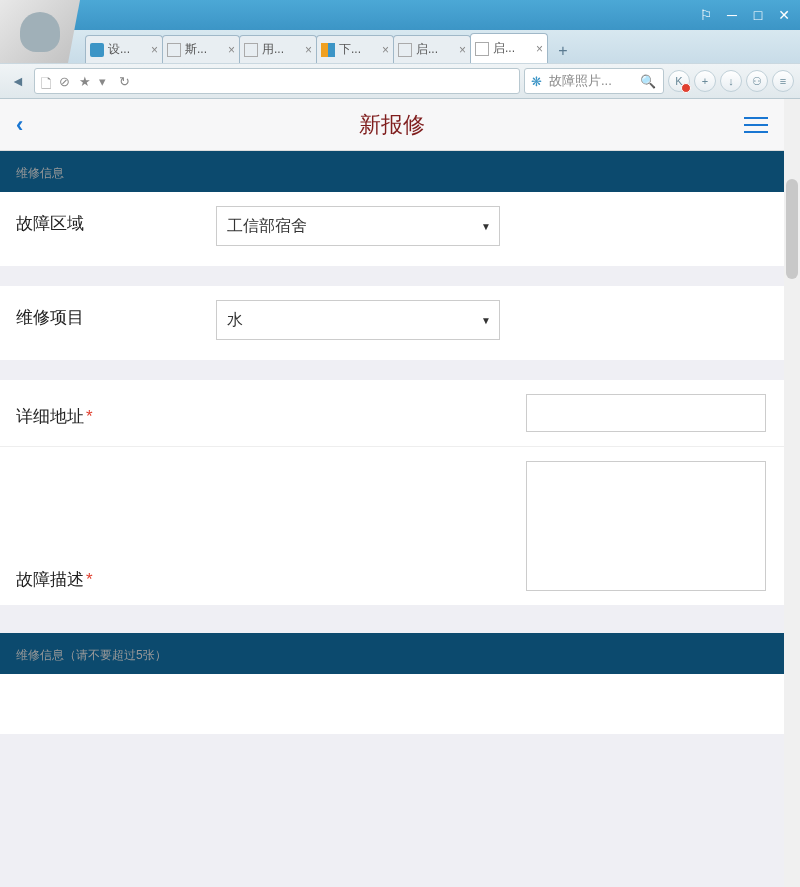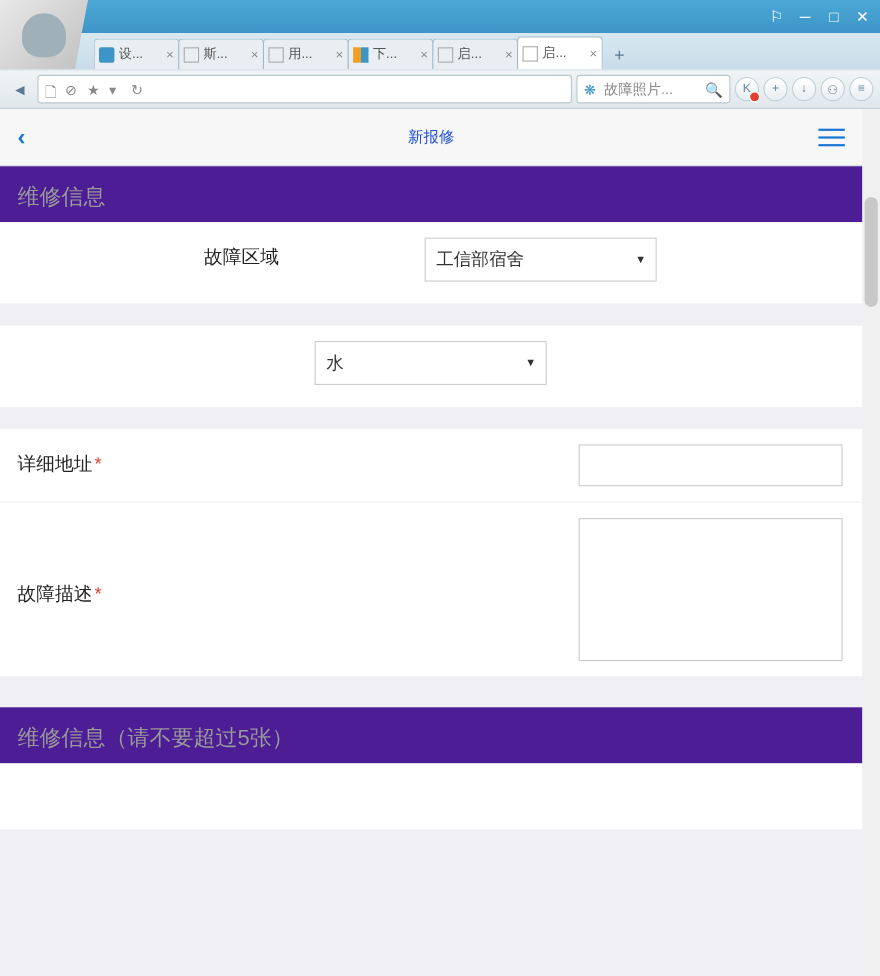--- a/index.html
+++ b/index.html
@@ -234,69 +234,69 @@
       color: #1976d2;
       font-size: 22px;
       font-weight: bold;
       cursor: pointer;
       width: 30px;
     }
     .header-title {
       position: absolute;
       left: 50%;
       transform: translateX(-50%);
-      font-size: 14px;
-      color: #1d4ed8;
+      font-size: 22px;
+      color: #7f1d1d;
     }
     .menu-btn {
       margin-left: auto;
       display: flex;
       flex-direction: column;
       gap: 5px;
       cursor: pointer;
       width: 24px;
     }
     .menu-btn span {
       height: 2px;
       background: #1976d2;
       width: 100%;
     }
     .section-header {
       padding: 14px 16px 10px;
-      font-size: 20px;
+      font-size: 12px;
       color: #999;
-      background: #4c1d95;
+      background: #0c4a6e;
     }
     .form-group {
       background: #fff;
     }
     .form-row {
       display: flex;
-      align-items: flex-start;
+      align-items: center;
       padding: 14px 18px 14px 16px;
       border-bottom: 1px solid #eee;
       min-height: 64px;
     }
     .form-row:last-child { border-bottom: none; }
     .form-label {
       font-size: 17px;
       color: #222;
       width: 200px;
       padding-top: 6px;
     }
     .form-label .required { color: #e04030; margin-left: 2px; }
     .form-controls {
       margin-left: auto;
       display: flex;
       flex-direction: column;
       gap: 30px;
       align-items: flex-end;
     }
     .select-box {
-      width: 211px;
+      width: 284px;
       height: 40px;
       border: 1px solid #ccc;
       background: #fff;
       display: flex;
       align-items: center;
       padding: 0 10px;
       font-size: 16px;
       color: #333;
       position: relative;
       cursor: pointer;
@@ -324,21 +324,21 @@
       padding: 6px 8px;
       font-size: 15px;
       resize: none;
     }
     .gap-block {
       height: 20px;
       background: #efeff4;
     }
     .two-selects .form-row {
       flex-direction: column;
-      align-items: center;
+      align-items: flex-start;
       padding-bottom: 20px;
     }
     .two-selects .row-top {
       display: flex;
       align-items: flex-start;
     }
     .two-selects .second-select {
       display: flex;
       justify-content: flex-end;
       margin-top: 30px;
@@ -453,41 +453,42 @@
             </div>
           </div>
         </div>
       </div>
 
       <div class="gap-block"></div>
 
       <div class="form-group two-selects">
         <div class="form-row">
           <div class="row-top">
+            <div class="form-label">维修项目</div>
             <div class="form-controls">
               <div class="select-box">
                 <span>水</span>
               </div>
             </div>
           </div>
         </div>
       </div>
 
       <div class="gap-block"></div>
 
       <div class="form-group">
         <div class="form-row">
           <div class="form-label">
             <span>详细地址</span><span class="required">*</span>
           </div>
           <div class="form-controls">
             <input class="text-input" value="" style="">
           </div>
         </div>
-        <div class="form-row" style="align-items:center">
+        <div class="form-row" style="align-items:flex-end">
           <div class="form-label">
             <span>故障描述</span><span class="required">*</span>
           </div>
           <div class="form-controls">
             <textarea class="textarea-input" style=""></textarea>
           </div>
         </div>
       </div>
 
       <div class="gap-block" style="height:28px"></div>

